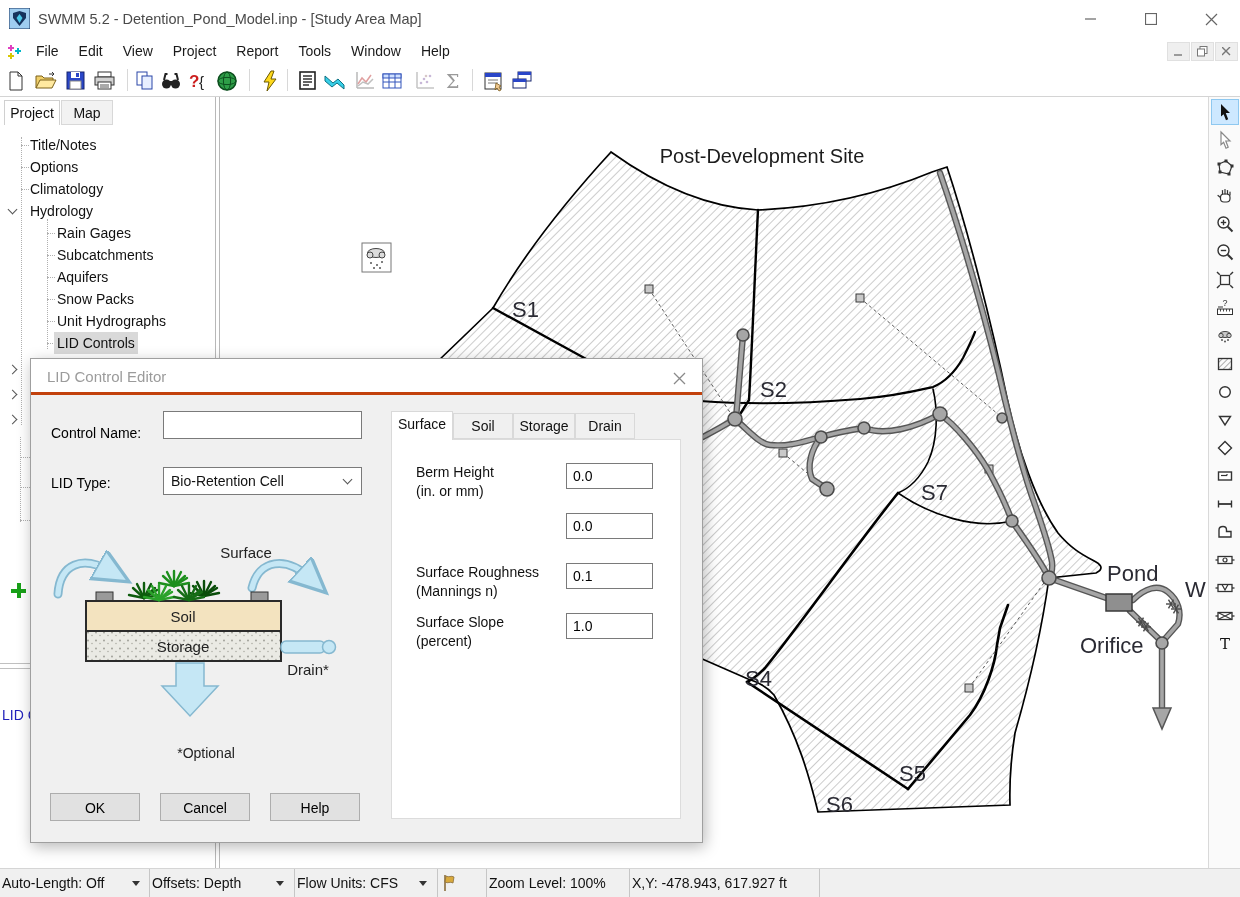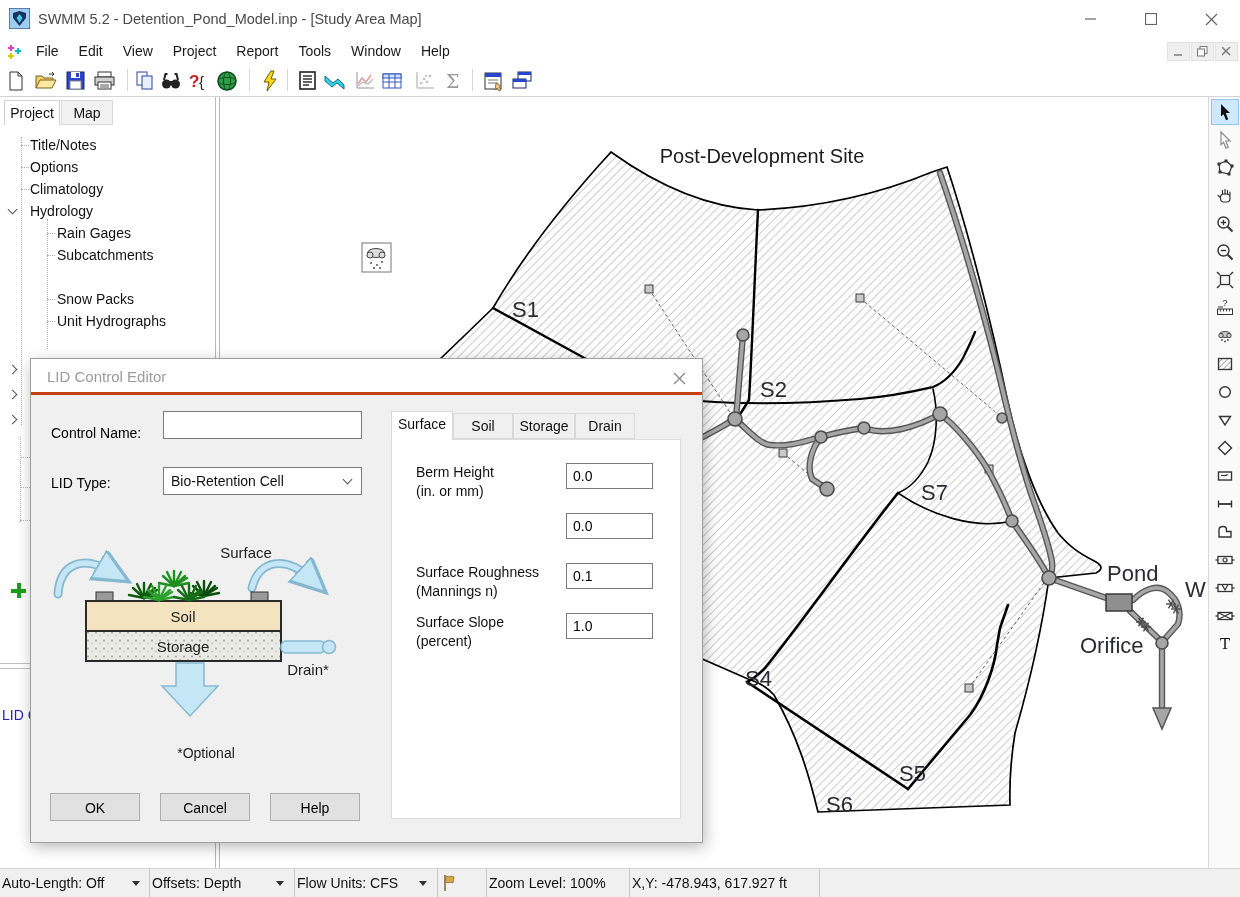--- a/index.html
+++ b/index.html
@@ -301,27 +301,35 @@
         <span class="tlabel">Hydrology</span>
       </div>
     <div class="trow child" style="top:125px">
         <span class="doth" style="left:47px;top:11px;width:8px"></span>
         <span class="tlabel">Rain Gages</span>
       </div>
     <div class="trow child" style="top:147px">
         <span class="doth" style="left:47px;top:11px;width:8px"></span>
         <span class="tlabel">Subcatchments</span>
       </div>
+    <div class="trow child" style="top:169px">
+        <span class="doth" style="left:47px;top:11px;width:8px"></span>
+        <span class="tlabel">Aquifers</span>
+      </div>
     <div class="trow child" style="top:191px">
         <span class="doth" style="left:47px;top:11px;width:8px"></span>
         <span class="tlabel">Snow Packs</span>
       </div>
     <div class="trow child" style="top:213px">
         <span class="doth" style="left:47px;top:11px;width:8px"></span>
         <span class="tlabel">Unit Hydrographs</span>
+      </div>
+    <div class="trow child" style="top:235px">
+        <span class="doth" style="left:47px;top:11px;width:8px"></span>
+        <span class="tlabel sel">LID Controls</span>
       </div>
 
     <span class="chevr" style="left:9px;top:269px"></span>
     <span class="chevr" style="left:9px;top:294px"></span>
     <span class="chevr" style="left:9px;top:319px"></span>
     <div class="dotv" style="left:20px;top:340px;height:85px"></div>
     <div class="doth" style="left:20px;top:360px;width:12px"></div>
     <div class="doth" style="left:20px;top:390px;width:12px"></div>
     <div class="doth" style="left:20px;top:423px;width:12px"></div>
 

